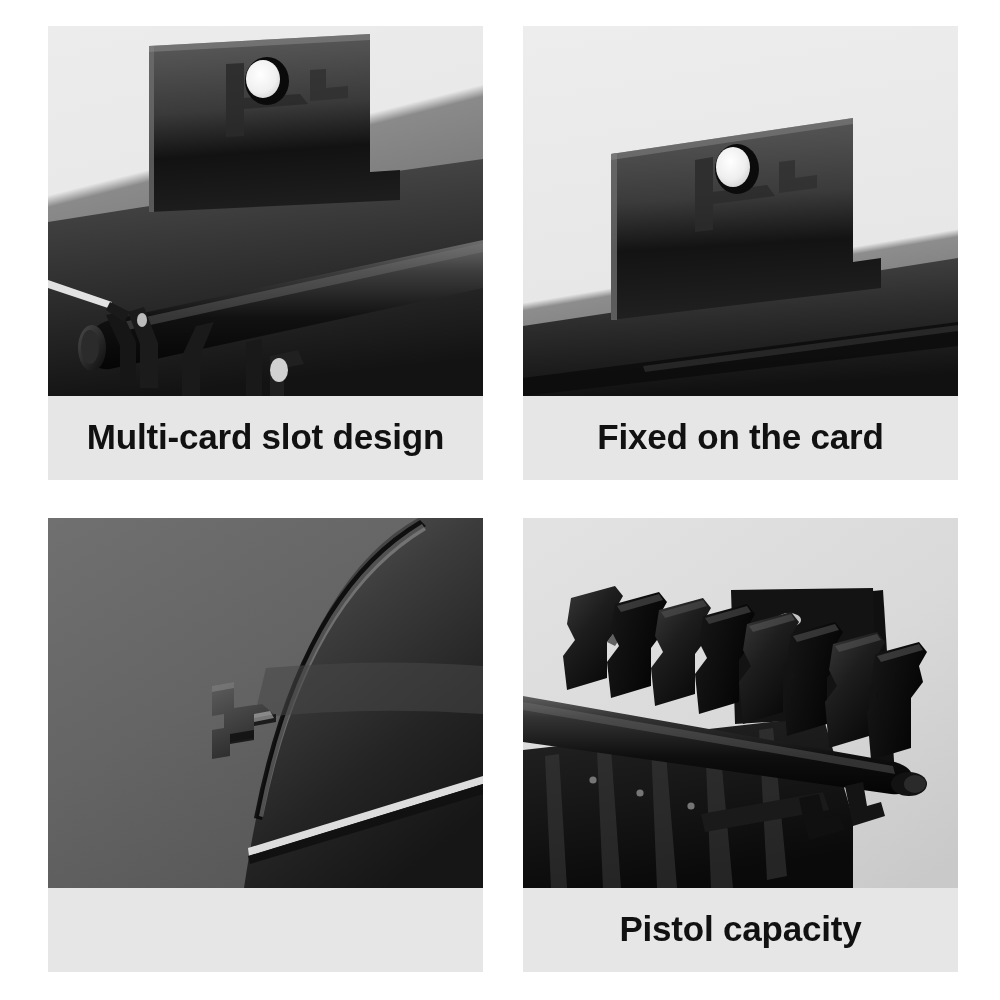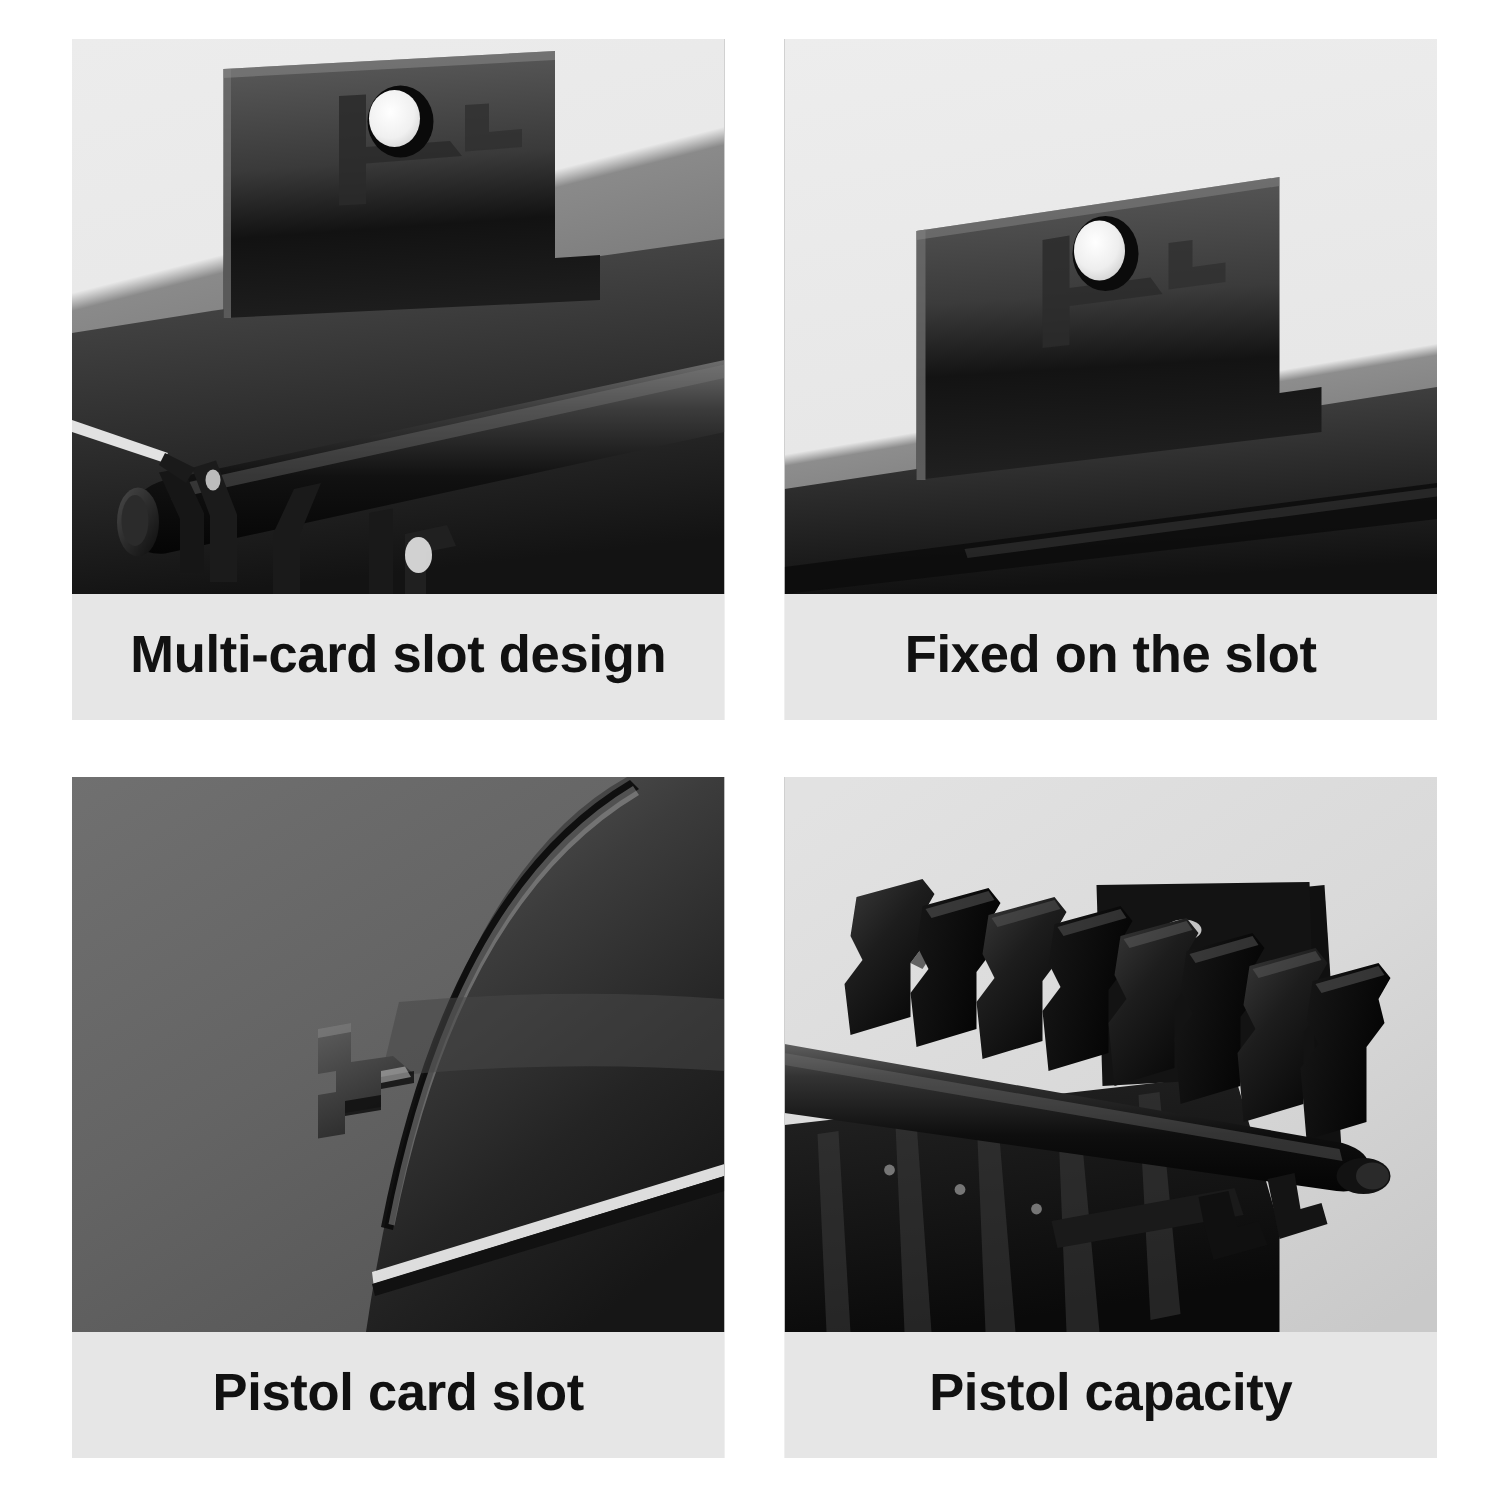--- a/index.html
+++ b/index.html
@@ -183,21 +183,21 @@
           <path d="M256 136 L272 134 L272 152 L294 149 L294 162 L256 167 Z" fill="#303030" opacity="0.8"></path>
 
           <ellipse cx="214" cy="143" rx="22" ry="25" fill="#0b0b0b"></ellipse>
           <ellipse cx="210" cy="141" rx="17" ry="20" fill="url(#p2hole)"></ellipse>
 
           <path d="M0 352 L435 296 L435 320 L0 370 Z" fill="#0c0c0c" opacity="0.85"></path>
           <path d="M120 340 L435 299 L435 305 L122 346 Z" fill="#6e6e6e" opacity="0.25"></path>
         </svg>
       </div>
     </div>
-    <div class="panel-caption">Fixed on the slot</div>
+    <div class="panel-caption">Fixed on the card</div>
   </div>
 
   <div class="panel">
     <div class="panel-image">
       <div class="scene">
         <svg viewBox="0 0 435 370" preserveAspectRatio="none" aria-hidden="true">
           <defs>
             <linearGradient id="p3bg" x1="0" y1="0" x2="0.7" y2="1">
               <stop offset="0" stop-color="#707070"></stop>
               <stop offset="0.5" stop-color="#646464"></stop>
@@ -229,21 +229,20 @@
           <path d="M200 338 L435 266 L435 276 L202 346 Z" fill="#111111"></path>
 
           <path d="M164 168 L186 164 L186 190 L214 186 L228 198 L206 204 L206 220 L182 224 L182 238 L164 241 L164 212 L176 210 L176 196 L164 198 Z" fill="url(#p3notch)"></path>
           <path d="M164 168 L186 164 L186 170 L164 174 Z" fill="#8b8b8b" opacity="0.55"></path>
           <path d="M206 200 L228 196 L228 204 L206 208 Z" fill="#151515" opacity="0.9"></path>
           <path d="M182 216 L206 212 L206 222 L182 226 Z" fill="#0f0f0f" opacity="0.85"></path>
           <path d="M206 196 L222 193 L226 200 L206 204 Z" fill="#d6d6d6" opacity="0.5"></path>
         </svg>
       </div>
     </div>
-    <div class="panel-caption">Pistol card slot</div>
   </div>
 
   <div class="panel">
     <div class="panel-image">
       <div class="scene">
         <svg viewBox="0 0 435 370" preserveAspectRatio="none" aria-hidden="true">
           <defs>
             <linearGradient id="p4bg" x1="0.1" y1="0" x2="0.9" y2="1">
               <stop offset="0" stop-color="#e2e2e2"></stop>
               <stop offset="0.55" stop-color="#d9d9d9"></stop>

